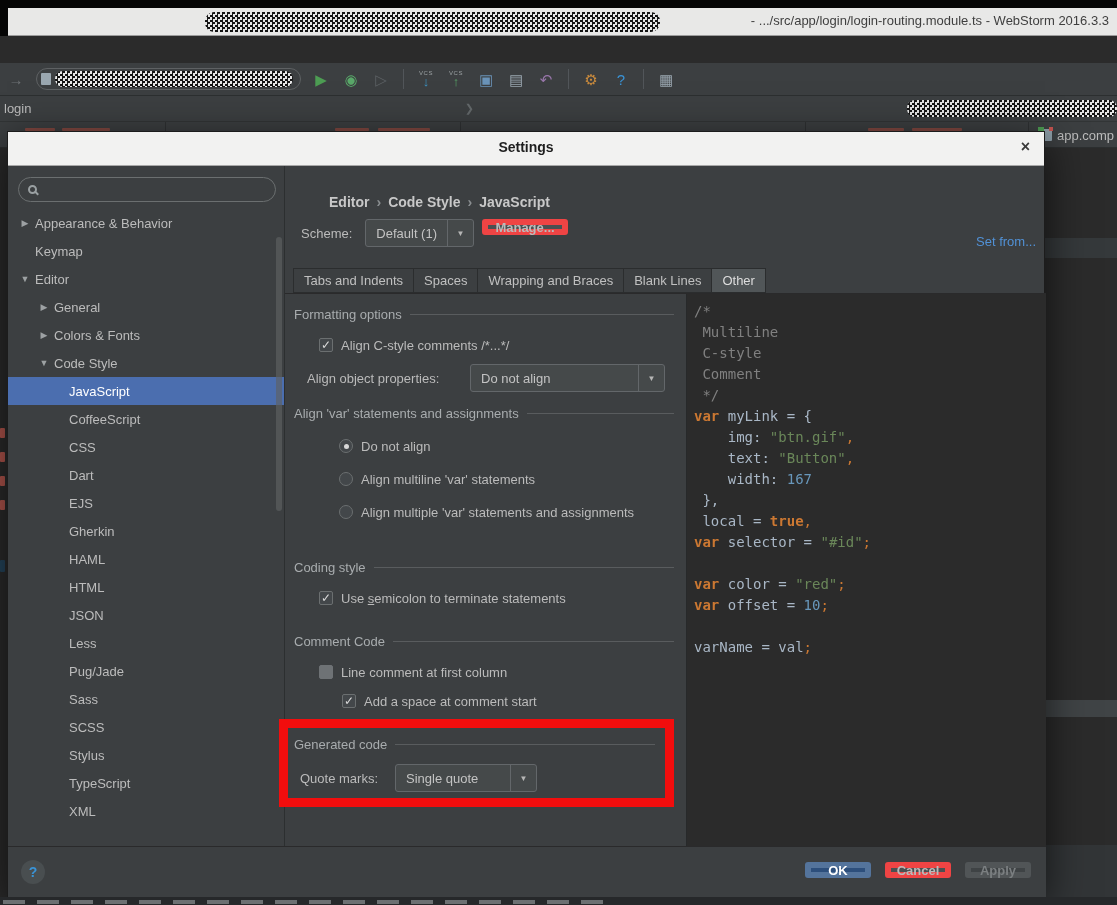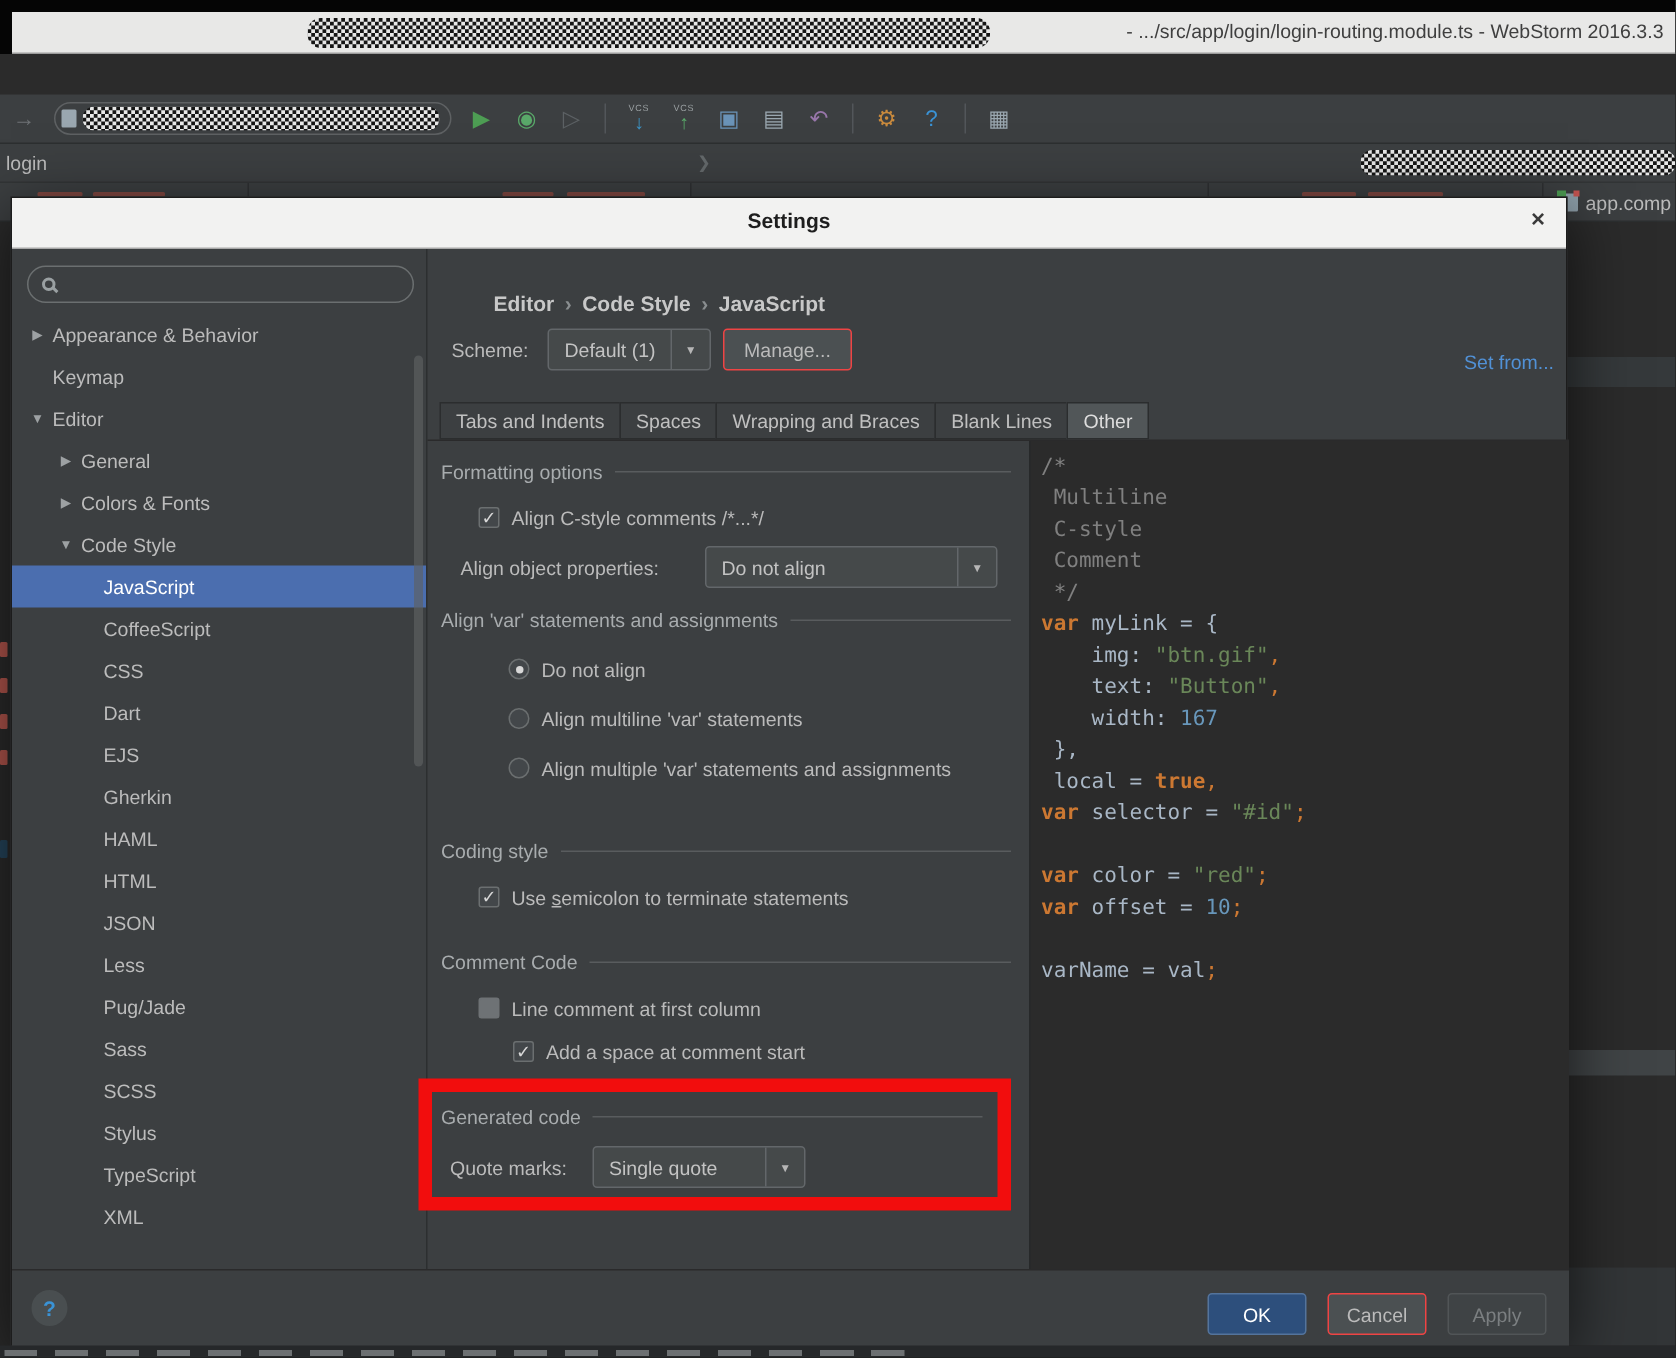--- a/index.html
+++ b/index.html
@@ -96,22 +96,22 @@
   .dlg-content { position:absolute; left:277px; top:34px; width:761px; height:680px; }
   .crumbs { position:absolute; left:16px; top:28px; font-size:14px; font-weight:bold; color:#c8c8c8;margin-left:28px; }
   .crumbs .sep { color:#8a8e90; margin:0 7px; font-weight:bold; }
   .scheme-row { position:absolute; left:16px; top:53px; height:28px; display:flex; align-items:center; }
   .scheme-label { margin-right:13px; }
   .combo { display:inline-flex; height:28px; border:1px solid #63676a; border-radius:3px; background:#45494a;
            align-items:stretch; }
   .combo .val { display:flex; align-items:center; padding:0 10px; color:#c3c3c3; }
   .combo .arrow { width:26px; display:flex; align-items:center; justify-content:center;
                   border-left:1px solid #63676a; color:#b6b6b6; font-size:8px; }
-  .btn { display:inline-flex; align-items:center; justify-content:center; height:28px; border-radius:3px;
-         border:1px solid #ef4444; background:#4b5052; color:#bbbbbb; cursor:default; }
+  .btn { display:inline-flex; align-items:center; justify-content:center; height:16px; border-radius:3px;
+         border:6px solid #ef4444; background:#4b5052; color:#bbbbbb; cursor:default;font-weight:bold; }
   .manage-btn { position:absolute; left:197px; top:53px; width:86px; }
   .set-from { position:absolute; right:10px; top:68px; color:#5191d6; cursor:pointer; }
 
   .dlg-tabs { position:absolute; left:9px; top:102px; height:26px; display:flex; }
   .dlg-tab { height:25px; display:flex; align-items:center; padding:0 10px; border:1px solid #2b2d2e;
              margin-left:-1px; background:#3c3f41; color:#c0c0c0; cursor:default; }
   .dlg-tab.selected { background:#515658; color:#dddddd; }
   .content-divider { position:absolute; left:0; top:127px; width:761px; height:1px; background:#2a2a2b; }
 
   

